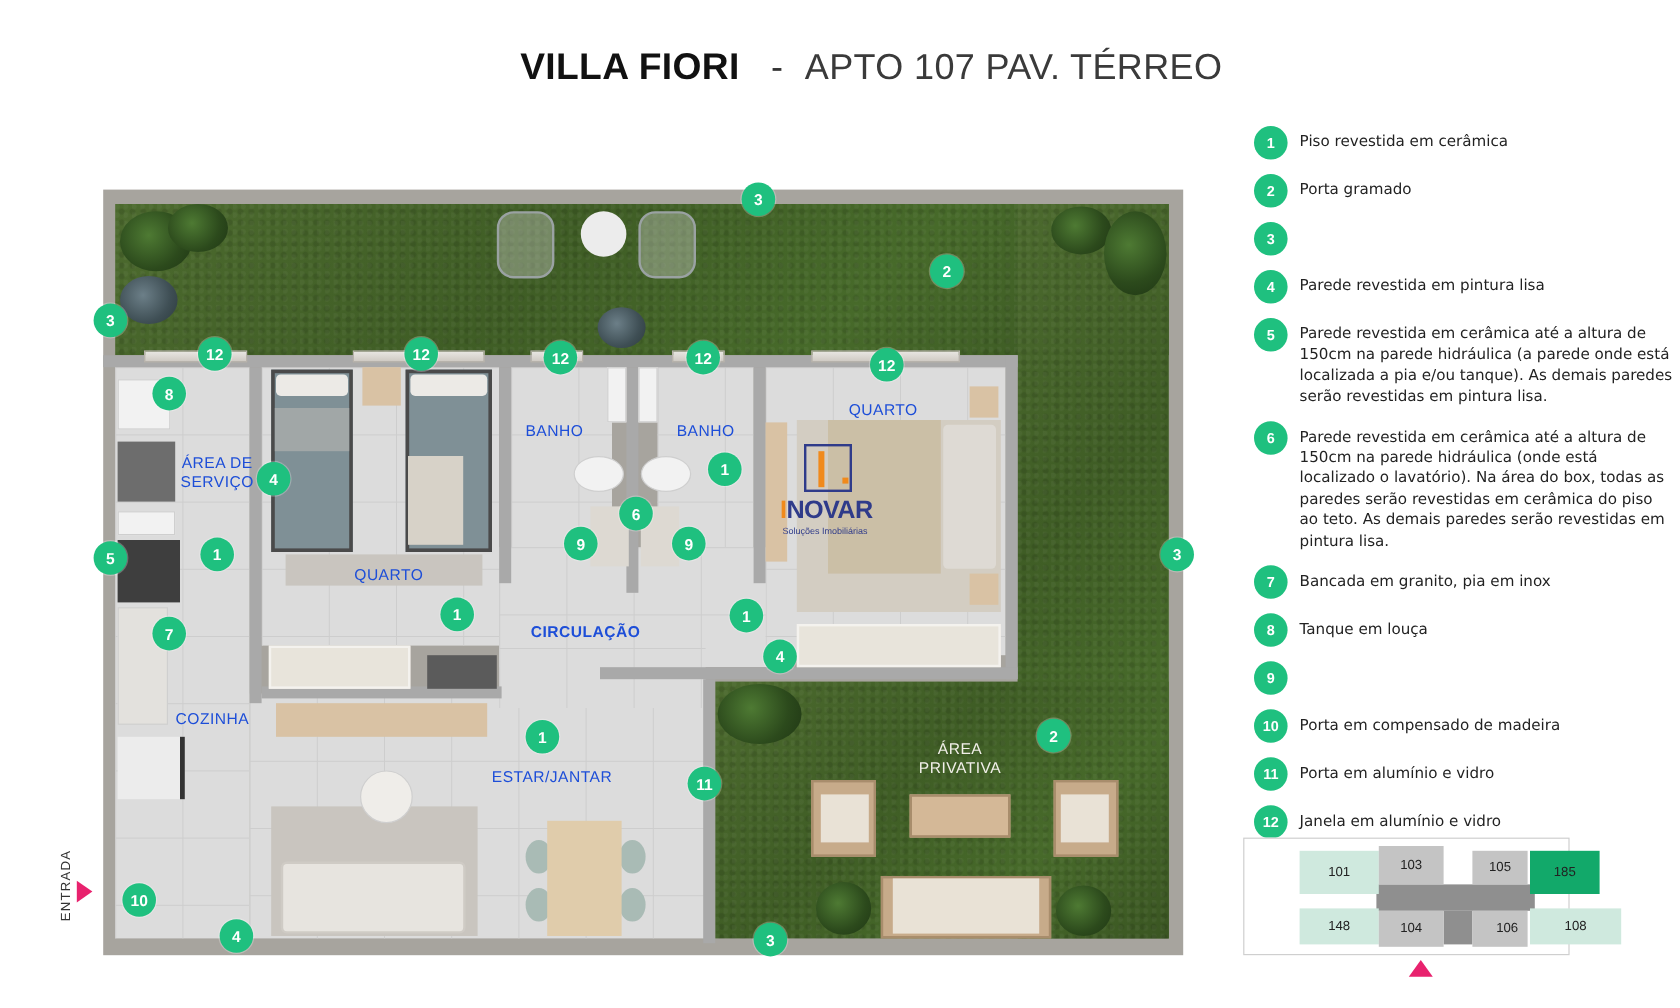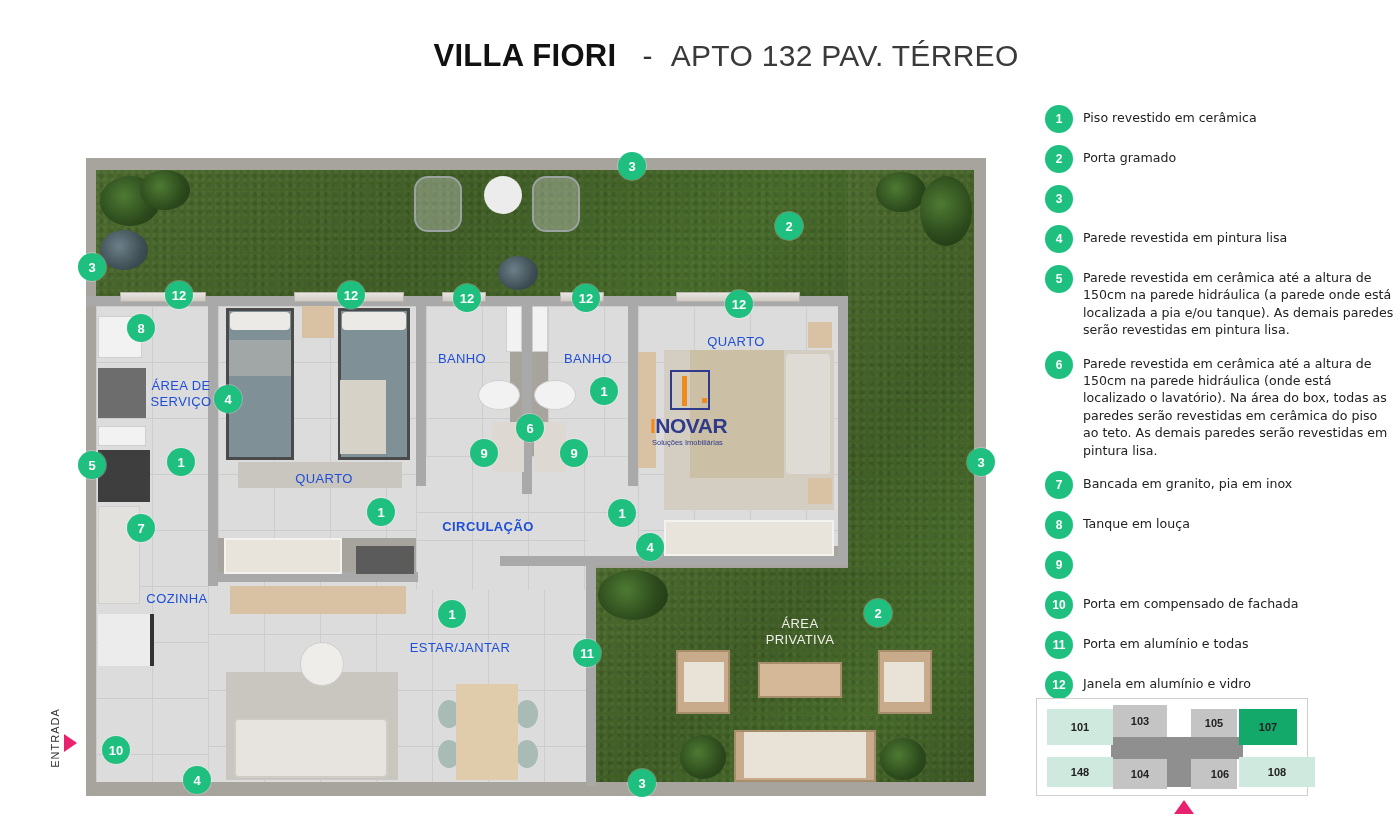--- a/index.html
+++ b/index.html
@@ -57,32 +57,32 @@
   .arrow-right { position: absolute; left: 64px; top: 734px; width: 0; height: 0; border-top: 9px solid transparent; border-bottom: 9px solid transparent; border-left: 13px solid #e8226e; }
 
   
   .legend { position: absolute; left: 1045px; top: 104px; width: 350px; }
   .legend-item { position: relative; display: flex; align-items: flex-start; margin-bottom: 11px; }
   .legend-item .lb { position: relative; flex: 0 0 28px; width: 28px; height: 28px; border-radius: 50%; background: #1fc07f; color: #fff; font-family: "Liberation Sans", sans-serif; font-weight: 700; font-size: 12px; display: flex; align-items: center; justify-content: center; margin-top: 1px; }
   .legend-item .lt { margin-left: 10px; font-family: "DejaVu Sans", sans-serif; font-size: 12.6px; line-height: 17.4px; color: #222; padding-top: 5px; }
 
   
   .keymap { position: absolute; left: 1036px; top: 698px; width: 272px; height: 98px; border: 1px solid #cfcfcf; background: #fff; }
-  .km { position: absolute; font-family: "Liberation Sans", sans-serif; font-weight: 700; font-size: 11px; color: #222; display: flex; align-items: center; justify-content: center; }
+  .km { position: absolute; font-family: "Liberation Sans", sans-serif; font-weight: 400; font-size: 11px; color: #222; display: flex; align-items: center; justify-content: center; margin-left: 36px; }
   .km.mint { background: #cfe9de; }
   .km.grey { background: #c4c4c4; }
   .km.sel { background: #12a96a; }
   .km.core { background: #8f8f8f; }
   .arrow-up { position: absolute; left: 1174px; top: 800px; width: 0; height: 0; border-left: 10px solid transparent; border-right: 10px solid transparent; border-bottom: 14px solid #e8226e; }
 </style>
 </head>
 <body>
 
 <div class="title">
-  <span class="bold">VILLA FIORI</span><span class="sep">-</span><span class="light">APTO 132 PAV. TÉRREO</span>
+  <span class="bold">VILLA FIORI</span><span class="sep">-</span><span class="light">APTO 107 PAV. TÉRREO</span>
 </div>
 
 <div>
   <div class="plan"></div>
 
   <div class="grass" style="left:96px; top:170px; width:878px; height:126px;"></div>
   <div class="grass" style="left:848px; top:170px; width:126px; height:612px;"></div>
   <div class="grass" style="left:596px; top:568px; width:378px; height:214px;"></div>
 
   <div class="bush" style="left:100px; top:176px; width:60px; height:50px;"></div>
@@ -232,21 +232,21 @@
       <div class="badge" style="left: 573px; top: 639px;">11</div>
       <div class="badge" style="left: 102px; top: 736px;">10</div>
       <div class="badge" style="left: 183px; top: 766px;">4</div>
       <div class="badge" style="left: 628px; top: 769px;">3</div>
     </div>
 </div>
 
 <div class="legend">
   <div class="legend-item">
       <div class="lb">1</div>
-      <div class="lt">Piso revestido em cerâmica</div>
+      <div class="lt">Piso revestida em cerâmica</div>
     </div>
   <div class="legend-item">
       <div class="lb">2</div>
       <div class="lt">Porta gramado</div>
     </div>
   <div class="legend-item">
       <div class="lb">3</div>
     </div>
   <div class="legend-item">
       <div class="lb">4</div>
@@ -266,37 +266,37 @@
     </div>
   <div class="legend-item">
       <div class="lb">8</div>
       <div class="lt">Tanque em louça</div>
     </div>
   <div class="legend-item">
       <div class="lb">9</div>
     </div>
   <div class="legend-item">
       <div class="lb">10</div>
-      <div class="lt">Porta em compensado de fachada</div>
+      <div class="lt">Porta em compensado de madeira</div>
     </div>
   <div class="legend-item">
       <div class="lb">11</div>
-      <div class="lt">Porta em alumínio e todas</div>
+      <div class="lt">Porta em alumínio e vidro</div>
     </div>
   <div class="legend-item">
       <div class="lb">12</div>
       <div class="lt">Janela em alumínio e vidro</div>
     </div>
 </div>
 
 <div class="keymap">
   <div class="km core" style="left:74px; top:38px; width:132px; height:22px;"></div>
   <div class="km core" style="left:130px; top:60px; width:24px; height:28px;"></div>
   <div class="km mint" style="left:10px; top:10px; width:66px; height:36px;">101</div>
   <div class="km mint" style="left:10px; top:58px; width:66px; height:30px;">148</div>
   <div class="km grey" style="left:76px; top:6px; width:54px; height:32px;">103</div>
   <div class="km grey" style="left:76px; top:60px; width:54px; height:30px;">104</div>
   <div class="km grey" style="left:154px; top:10px; width:46px; height:28px;">105</div>
   <div class="km grey" style="left:154px; top:60px; width:46px; height:30px;padding-left:12px;">106</div>
-  <div class="km sel" style="left:202px; top:10px; width:58px; height:36px;">107</div>
+  <div class="km sel" style="left:202px; top:10px; width:58px; height:36px;">185</div>
   <div class="km mint" style="left:202px; top:58px; width:76px; height:30px;">108</div>
 </div>
 <div class="arrow-up"></div>
 
 </body></html>

